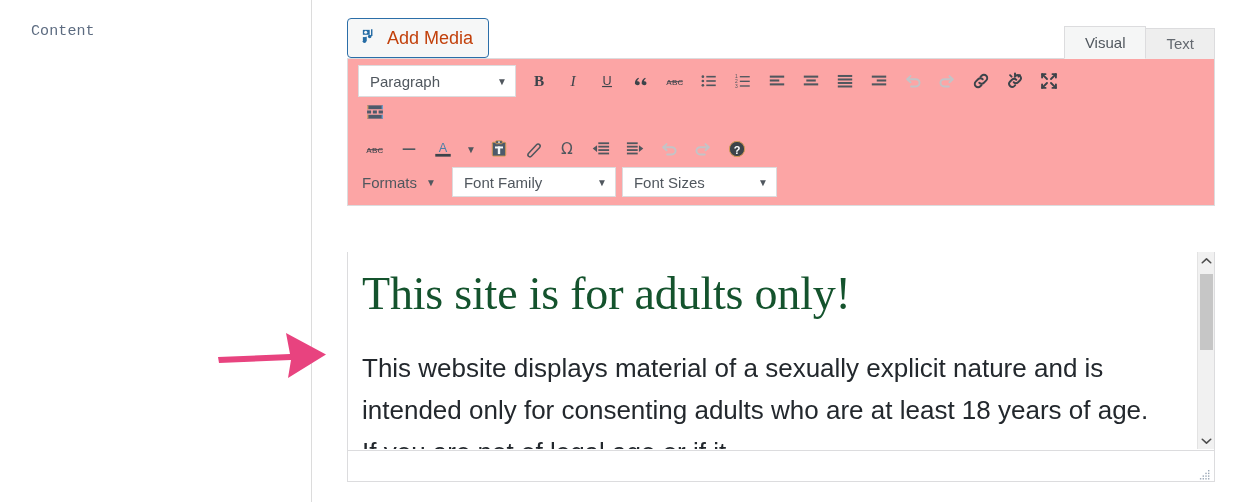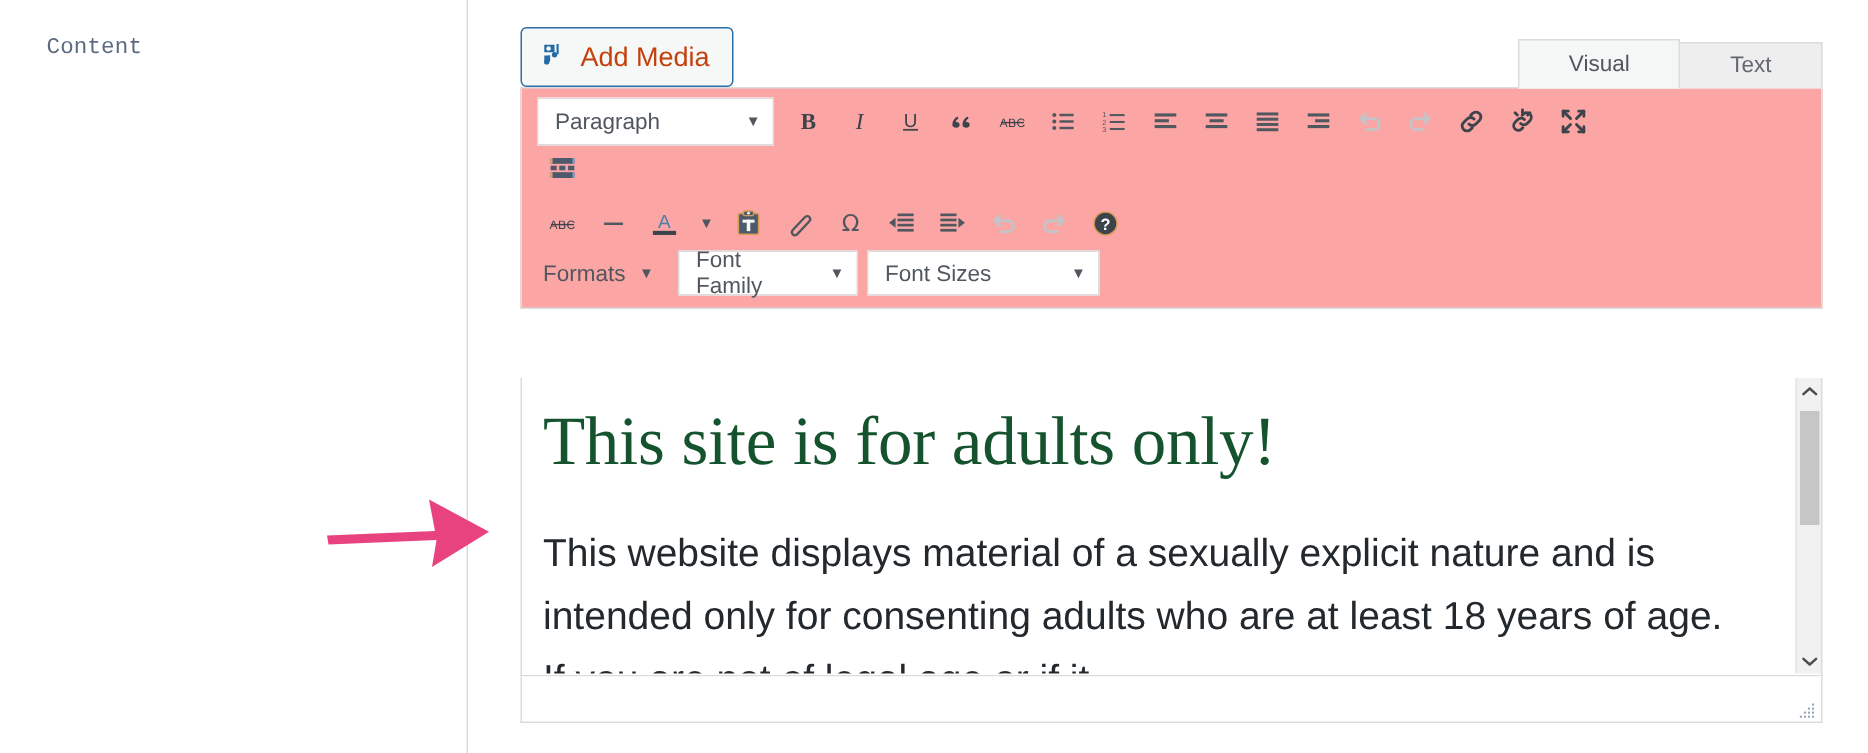--- a/index.html
+++ b/index.html
@@ -93,21 +93,21 @@
     right: 0;
     top: 8px;
     display: flex;
     align-items: flex-end;
     height: 33px;
     z-index: 5;
   }
   .editor-tab {
     box-sizing: border-box;
     height: 31px;
-    padding: 0 33px;
+    padding: 0 20px;
     line-height: 30px;
     font-size: 15px;
     color: #646970;
     background: #eeeeee;
     border: 1px solid #dcdcde;
     border-bottom: none;
     border-radius: 0;
     margin-left: -1px;
     cursor: pointer;
     font-family: "Liberation Sans", sans-serif;
@@ -173,21 +173,21 @@
     padding: 0 8px 0 11px;
     font-size: 15px;
     color: #50575e;
     cursor: pointer;
     font-family: "Liberation Sans", sans-serif;
     margin-right: 6px;
     flex: none;
   }
   .tb-select .caret { margin-left: 16px; font-size: 10px; color: #50575e; }
   .tb-select.paragraph { width: 158px; height: 32px; }
-  .tb-select.fontfamily { width: 120px; }
+  .tb-select.fontfamily { width: 164px; }
   .tb-select.fontsizes { width: 155px; }
 
   .tb-plain {
     display: inline-flex;
     align-items: center;
     height: 30px;
     padding: 0 10px 0 4px;
     font-size: 15px;
     color: #50575e;
     cursor: pointer;

